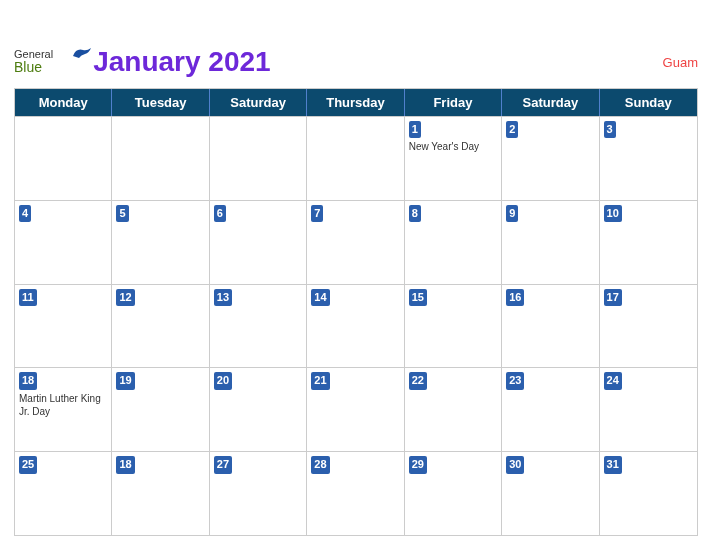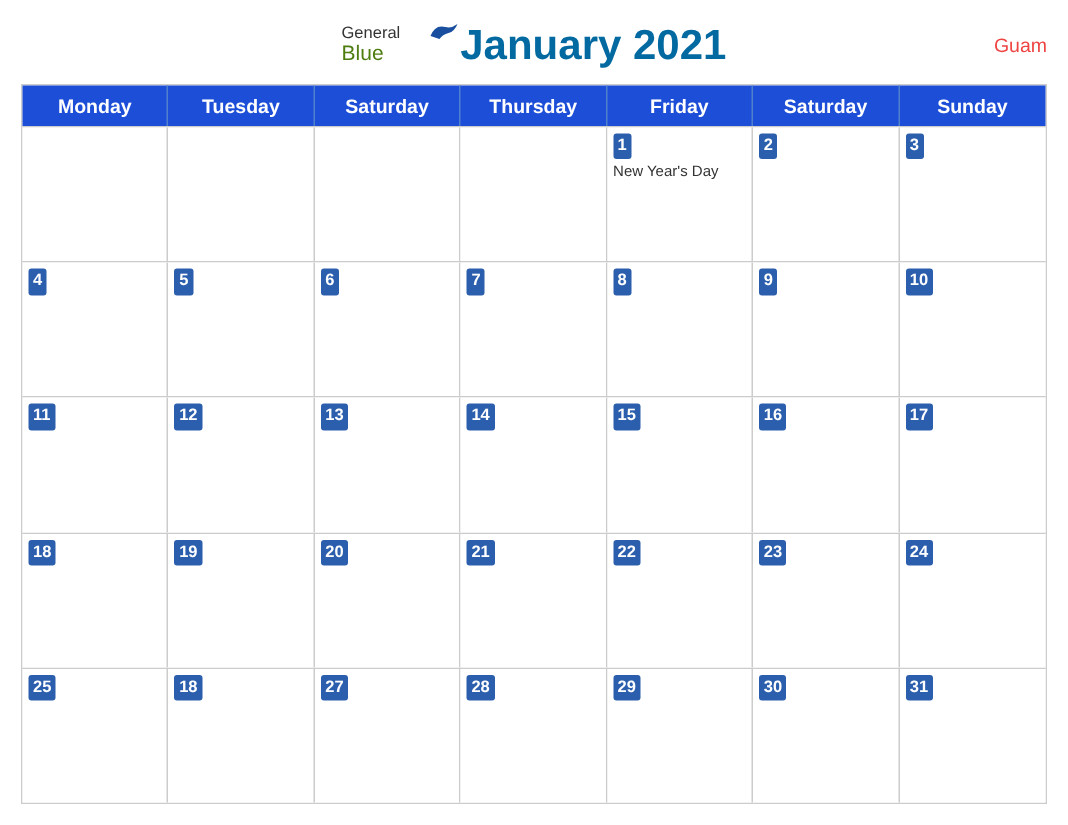--- a/index.html
+++ b/index.html
@@ -13,24 +13,24 @@
     .calendar-wrapper {
       width: 712px;
       height: 550px;
       padding: 10px 14px 14px 14px;
       display: flex;
       flex-direction: column;
     }
     .calendar-header {
       display: flex;
       align-items: center;
-      justify-content: center;
       position: relative;
       margin-bottom: 6px;
       padding: 4px 0;
+      margin-top: 32px;
     }
     .logo-general {
       font-size: 11px;
       color: #333;
       font-weight: normal;
       line-height: 1.1;
     }
     .logo-blue {
       font-size: 14px;
       font-weight: normal;
@@ -48,41 +48,41 @@
       flex-direction: row;
       align-items: flex-start;
     }
     .logo-text-col {
       display: flex;
       flex-direction: column;
     }
     .calendar-title {
       font-size: 28px;
       font-weight: bold;
-      color: #0369a1;
+      color: #6d28d9;
       text-align: center;
     }
     .region-label {
       position: absolute;
       right: 0;
       top: 50%;
       transform: translateY(-50%);
       font-size: 13px;
       color: #ef4444;
     }
     .calendar-grid {
       flex: 1;
       display: flex;
       flex-direction: column;
       border: 1px solid #ccc;
     }
     .day-headers {
       display: grid;
       grid-template-columns: repeat(7, 1fr);
-      background-color: #1d4ed8;
+      background-color: #0c4a6e;
     }
     .day-header {
       color: #fff;
       text-align: center;
       font-size: 13px;
       font-weight: bold;
       padding: 6px 0;
       border-right: 1px solid #5080cc;
     }
     .day-header:last-child {
@@ -176,21 +176,21 @@
         <div class="week-row">
           <div class="day-cell"><span class="day-number">11</span></div>
           <div class="day-cell"><span class="day-number">12</span></div>
           <div class="day-cell"><span class="day-number">13</span></div>
           <div class="day-cell"><span class="day-number">14</span></div>
           <div class="day-cell"><span class="day-number">15</span></div>
           <div class="day-cell"><span class="day-number">16</span></div>
           <div class="day-cell"><span class="day-number">17</span></div>
         </div>
         <div class="week-row">
-          <div class="day-cell"><span class="day-number">18</span></div>
+          <div class="day-cell"><span class="day-number">18</span><div class="holiday-label">Martin Luther King Jr. Day</div></div>
           <div class="day-cell"><span class="day-number">19</span></div>
           <div class="day-cell"><span class="day-number">20</span></div>
           <div class="day-cell"><span class="day-number">21</span></div>
           <div class="day-cell"><span class="day-number">22</span></div>
           <div class="day-cell"><span class="day-number">23</span></div>
           <div class="day-cell"><span class="day-number">24</span></div>
         </div>
         <div class="week-row">
           <div class="day-cell"><span class="day-number">25</span></div>
           <div class="day-cell"><span class="day-number">18</span></div>

